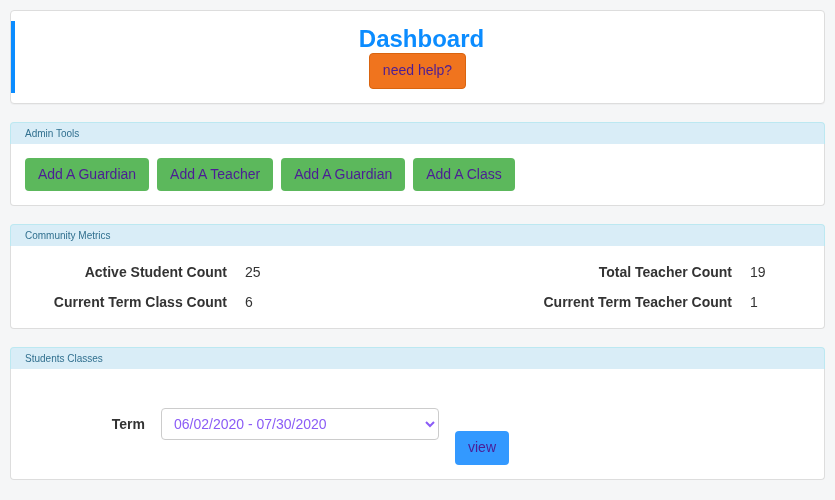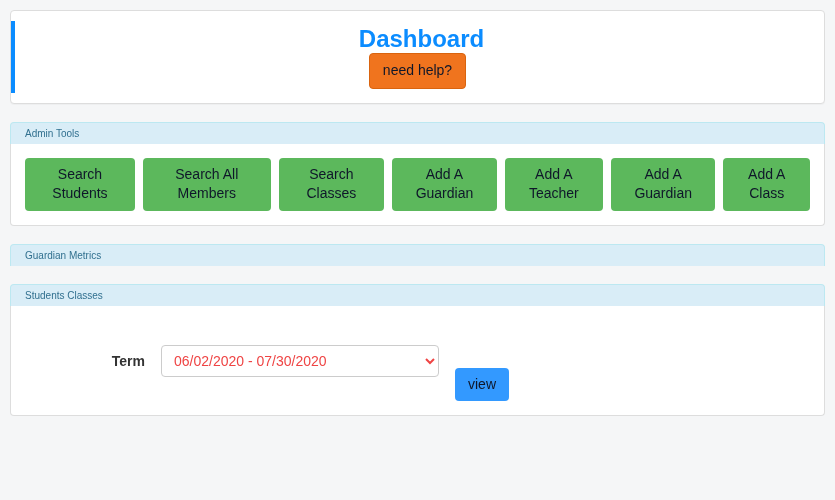--- a/index.html
+++ b/index.html
@@ -39,21 +39,21 @@
     color: #0b8cff;
     font-size: 24px;
     font-weight: bold;
     margin-left: 8px;
   }
   .btn {
     display: inline-block;
     padding: 7px 13px;
     border: none;
     border-radius: 4px;
-    color: #0f172a;
+    color: #4c1d95;
     cursor: pointer;
     font-size: 14px;
     line-height: 1.4;
   }
   .btn-orange { background: #f0741e; border: 1px solid #d9640f; }
   .btn-green  { background: #5cb85c; }
   .btn-blue   { background: #3399ff; margin-top: 48px; }
   .panel-heading {
     background: #d9edf7;
     color: #31708f;
@@ -90,54 +90,64 @@
     gap: 16px;
   }
   .term-label { font-weight: bold; width: 120px; text-align: right; }
   select.form-control {
     height: 32px;
     width: 278px;
     border: 1px solid #ccc;
     border-radius: 4px;
     padding: 4px 8px;
     font-size: 14px;
-    color: #ef4444;
+    color: #8b5cf6;
     background: #fff;
   }
   .section { margin-bottom: 18px; }
 </style>
 </head>
 <body>
 
 <div class="panel panel-top">
   <span class="dash-title">Dashboard</span>
   <button class="btn btn-orange">need help?</button>
 </div>
 
 <div class="section">
   <div class="panel-heading">Admin Tools</div>
   <div class="panel-body">
     <div class="tools-row">
       <div class="tools-group">
-        <button class="btn btn-green">Search Students</button>
-        <button class="btn btn-green">Search All Members</button>
-        <button class="btn btn-green">Search Classes</button>
-      </div>
-      <div class="tools-group">
         <button class="btn btn-green">Add A Guardian</button>
         <button class="btn btn-green">Add A Teacher</button>
         <button class="btn btn-green">Add A Guardian</button>
         <button class="btn btn-green">Add A Class</button>
       </div>
     </div>
   </div>
 </div>
 
 <div class="section">
-  <div class="panel-heading">Guardian Metrics</div>
+  <div class="panel-heading">Community Metrics</div>
+  <div class="panel-body">
+    <div class="metrics-grid">
+      <div class="metric-label">Active Student Count</div>
+      <div>25</div>
+      <div></div>
+      <div class="metric-label">Total Teacher Count</div>
+      <div>19</div>
+
+      <div class="metric-label">Current Term Class Count</div>
+      <div>6</div>
+      <div></div>
+      <div class="metric-label">Current Term Teacher Count</div>
+      <div>1</div>
+    </div>
+  </div>
 </div>
 
 <div class="section">
   <div class="panel-heading">Students Classes</div>
   <div class="panel-body">
     <div class="term-row">
       <span class="term-label">Term</span>
       <select class="form-control">
         <option>06/02/2020 - 07/30/2020</option>
       </select>

